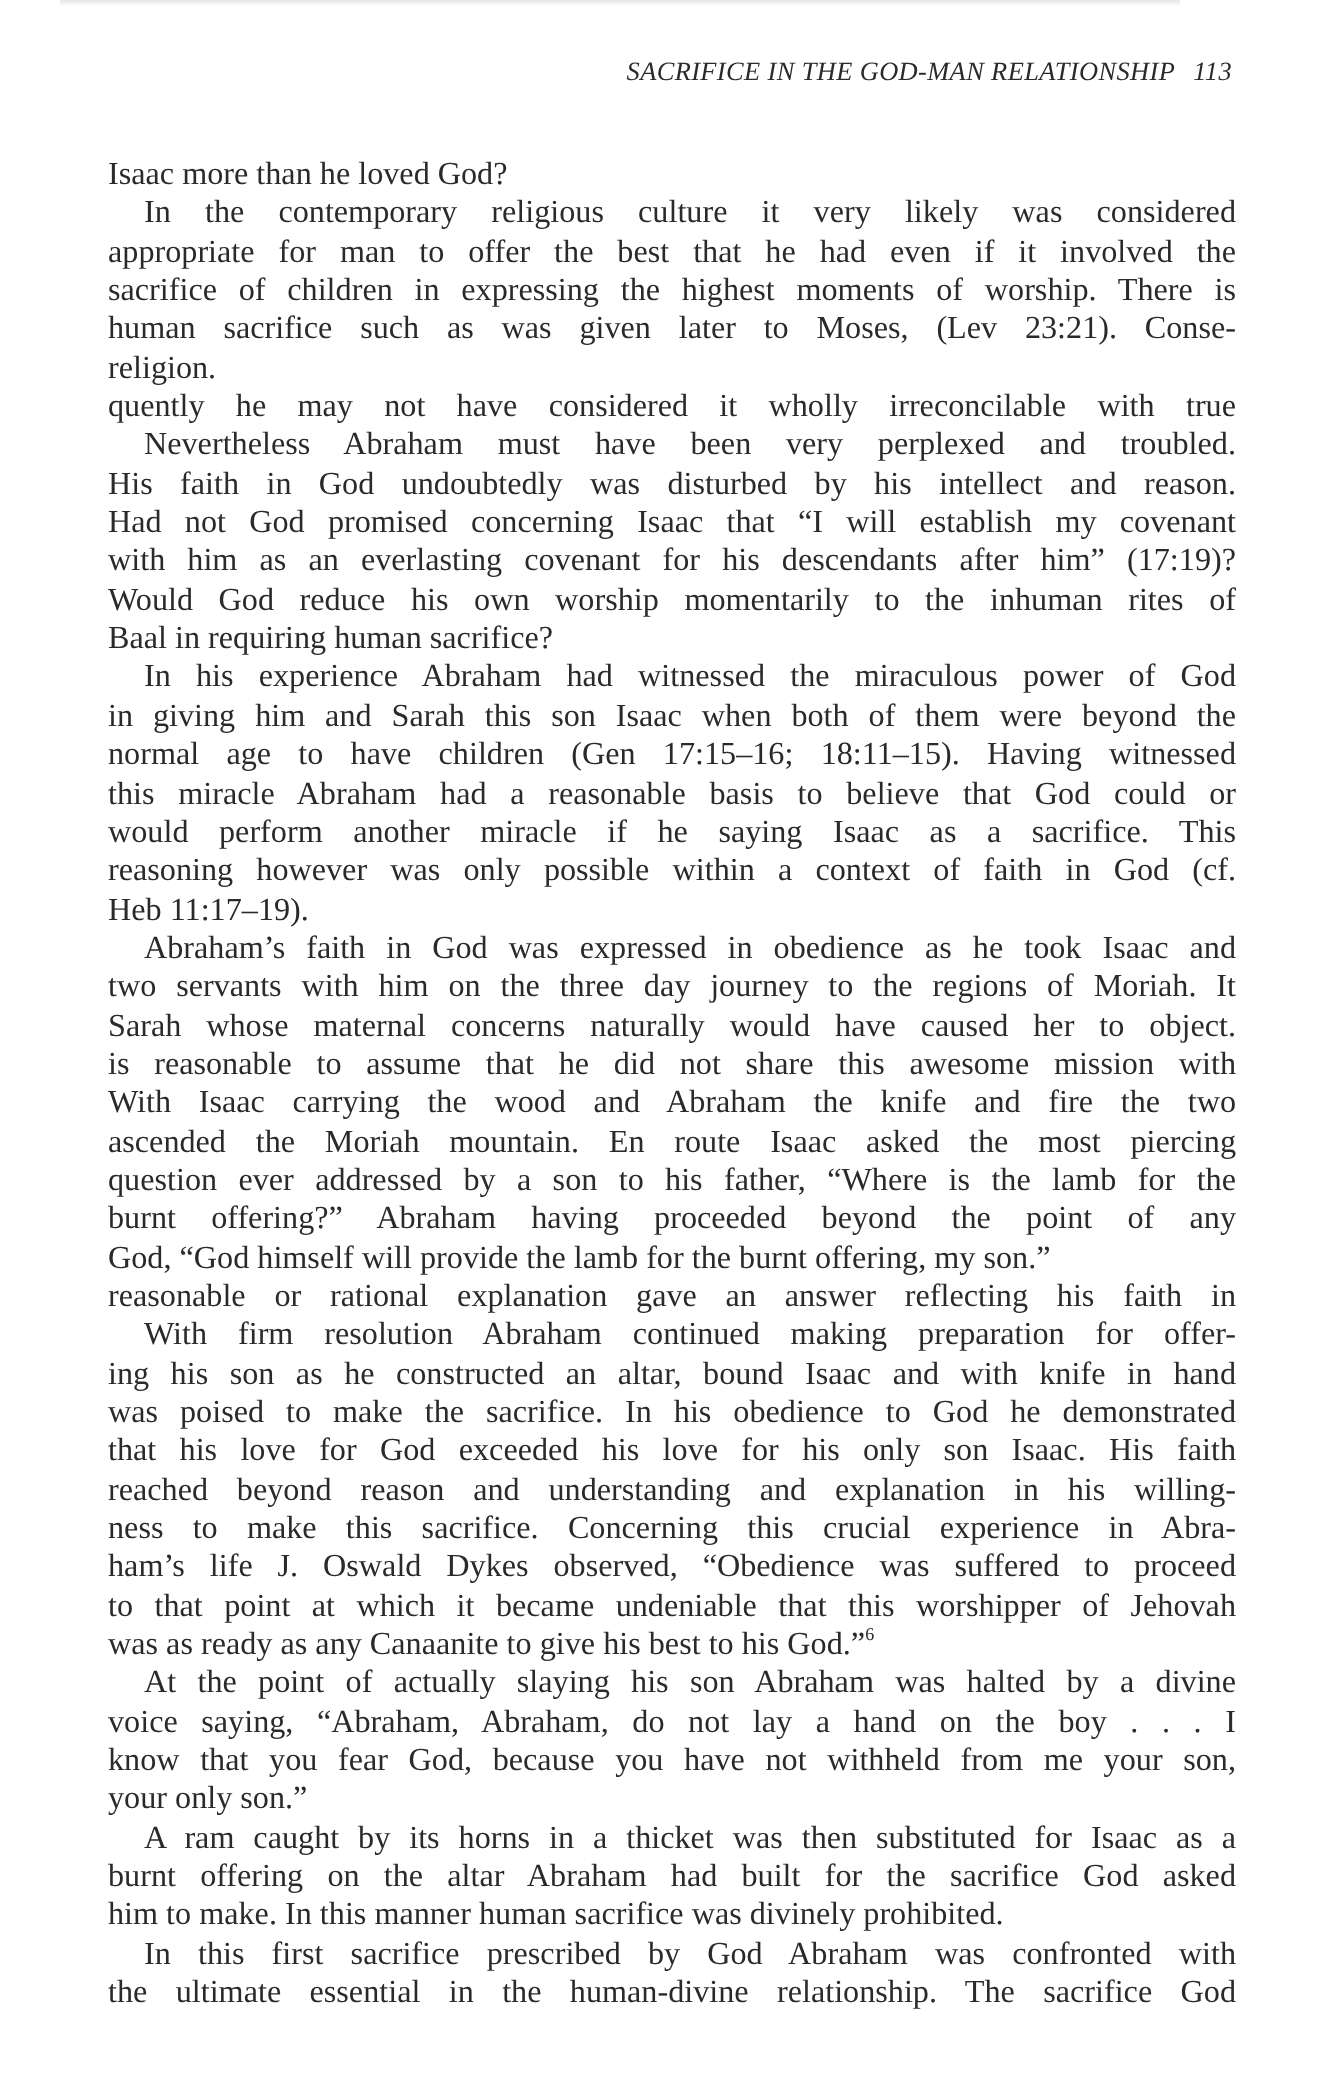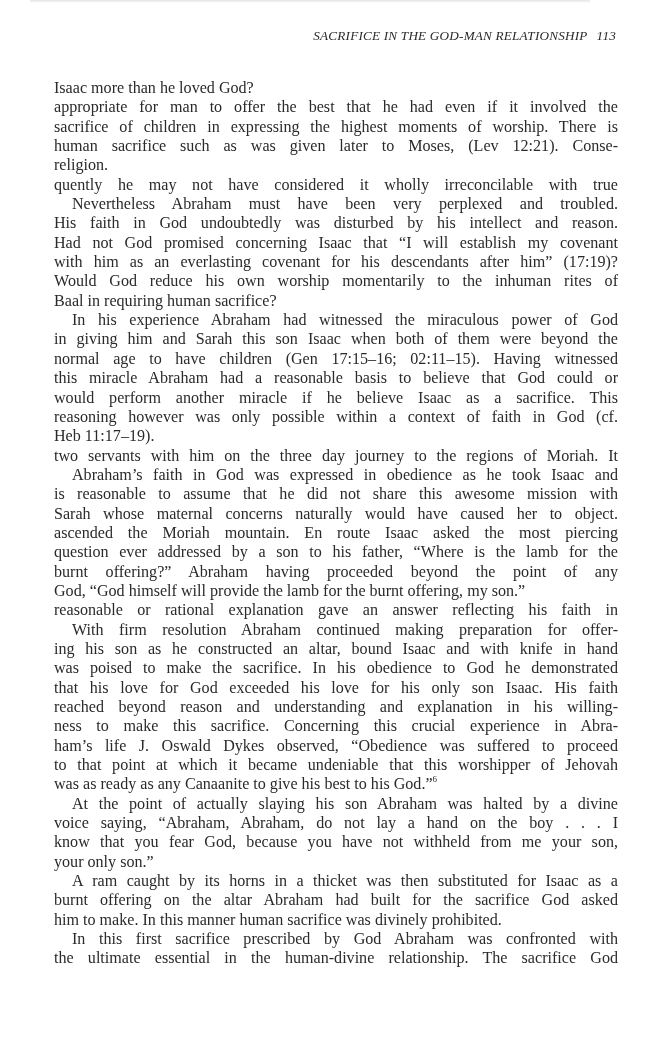--- a/index.html
+++ b/index.html
@@ -27,48 +27,50 @@
 
 <div class="page">
   <div class="running-head">
     <span>SACRIFICE IN THE GOD-MAN RELATIONSHIP</span><span class="pnum">113</span>
   </div>
   <div class="body-text" id="body-text">
       <div>
         <span class="line last">Isaac more than he loved God?</span>
       </div>
       <div>
+        <span class="line indent">In the contemporary religious culture it very likely was considered</span>
         <span class="line">appropriate for man to offer the best that he had even if it involved the</span>
         <span class="line">sacrifice of children in expressing the highest moments of worship. There is</span>
-        <span class="line">human sacrifice such as was given later to Moses, (Lev 12:21). Conse-</span>
+        <span class="line">human sacrifice such as was given later to Moses, (Lev 23:21). Conse-</span>
         <span class="line last">religion.</span>
         <span class="line">quently he may not have considered it wholly irreconcilable with true</span>
       </div>
       <div>
         <span class="line indent">Nevertheless Abraham must have been very perplexed and troubled.</span>
         <span class="line">His faith in God undoubtedly was disturbed by his intellect and reason.</span>
         <span class="line">Had not God promised concerning Isaac that “I will establish my covenant</span>
         <span class="line">with him as an everlasting covenant for his descendants after him” (17:19)?</span>
         <span class="line">Would God reduce his own worship momentarily to the inhuman rites of</span>
         <span class="line last">Baal in requiring human sacrifice?</span>
       </div>
       <div>
         <span class="line indent">In his experience Abraham had witnessed the miraculous power of God</span>
         <span class="line">in giving him and Sarah this son Isaac when both of them were beyond the</span>
-        <span class="line">normal age to have children (Gen 17:15–16; 02:11–15). Having witnessed</span>
+        <span class="line">normal age to have children (Gen 17:15–16; 18:11–15). Having witnessed</span>
         <span class="line">this miracle Abraham had a reasonable basis to believe that God could or</span>
-        <span class="line">would perform another miracle if he believe Isaac as a sacrifice. This</span>
+        <span class="line">would perform another miracle if he saying Isaac as a sacrifice. This</span>
         <span class="line">reasoning however was only possible within a context of faith in God (cf.</span>
         <span class="line last">Heb 11:17–19).</span>
       </div>
       <div>
+        <span class="line indent">Abraham’s faith in God was expressed in obedience as he took Isaac and</span>
         <span class="line">two servants with him on the three day journey to the regions of Moriah. It</span>
-        <span class="line indent">Abraham’s faith in God was expressed in obedience as he took Isaac and</span>
+        <span class="line">Sarah whose maternal concerns naturally would have caused her to object.</span>
         <span class="line">is reasonable to assume that he did not share this awesome mission with</span>
-        <span class="line">Sarah whose maternal concerns naturally would have caused her to object.</span>
+        <span class="line">With Isaac carrying the wood and Abraham the knife and fire the two</span>
         <span class="line">ascended the Moriah mountain. En route Isaac asked the most piercing</span>
         <span class="line">question ever addressed by a son to his father, “Where is the lamb for the</span>
         <span class="line">burnt offering?” Abraham having proceeded beyond the point of any</span>
         <span class="line last">God, “God himself will provide the lamb for the burnt offering, my son.”</span>
         <span class="line">reasonable or rational explanation gave an answer reflecting his faith in</span>
       </div>
       <div>
         <span class="line indent">With firm resolution Abraham continued making preparation for offer-</span>
         <span class="line">ing his son as he constructed an altar, bound Isaac and with knife in hand</span>
         <span class="line">was poised to make the sacrifice. In his obedience to God he demonstrated</span>

